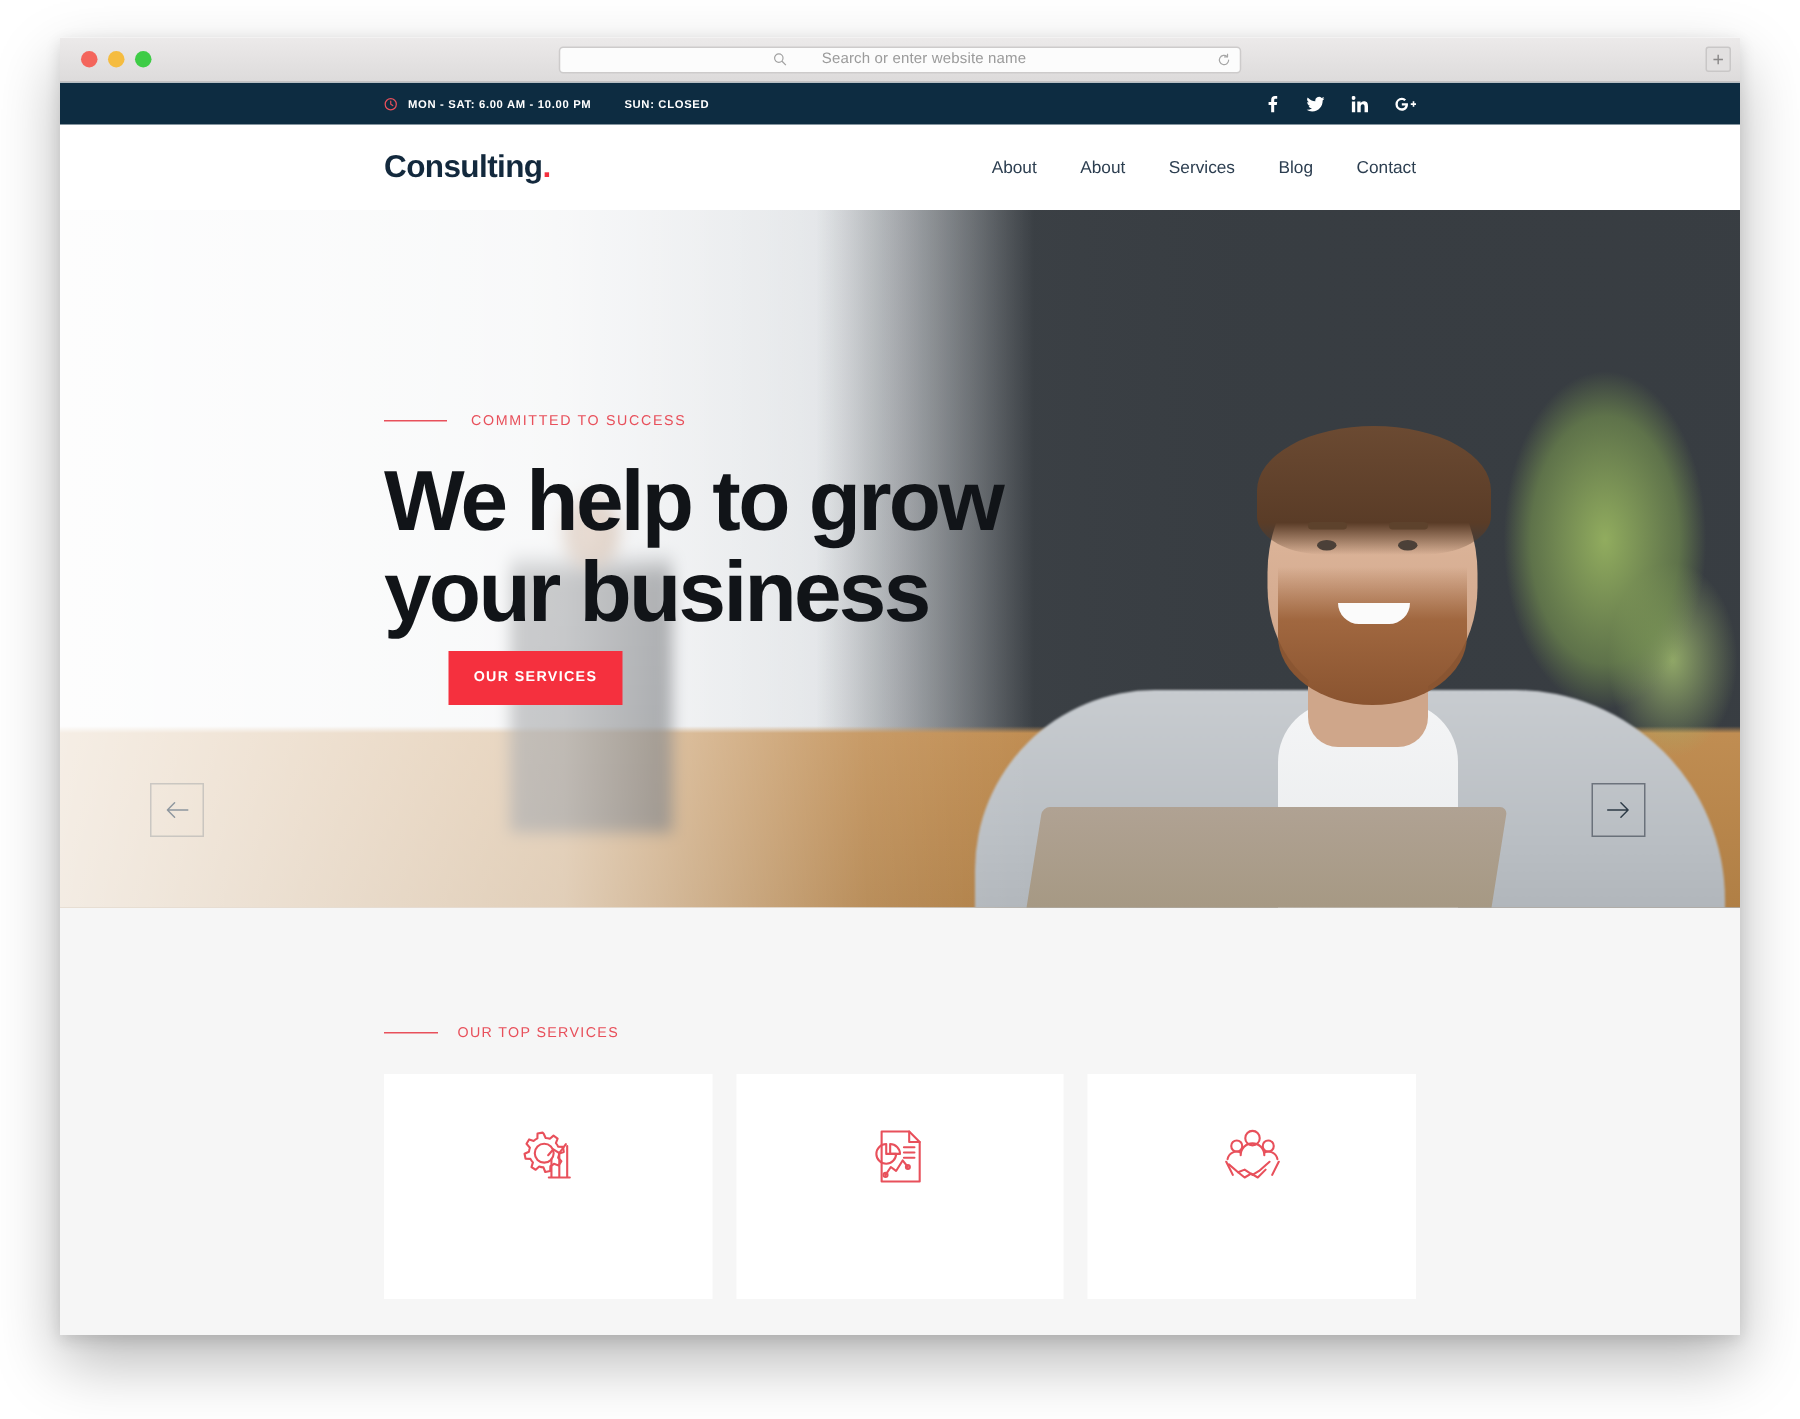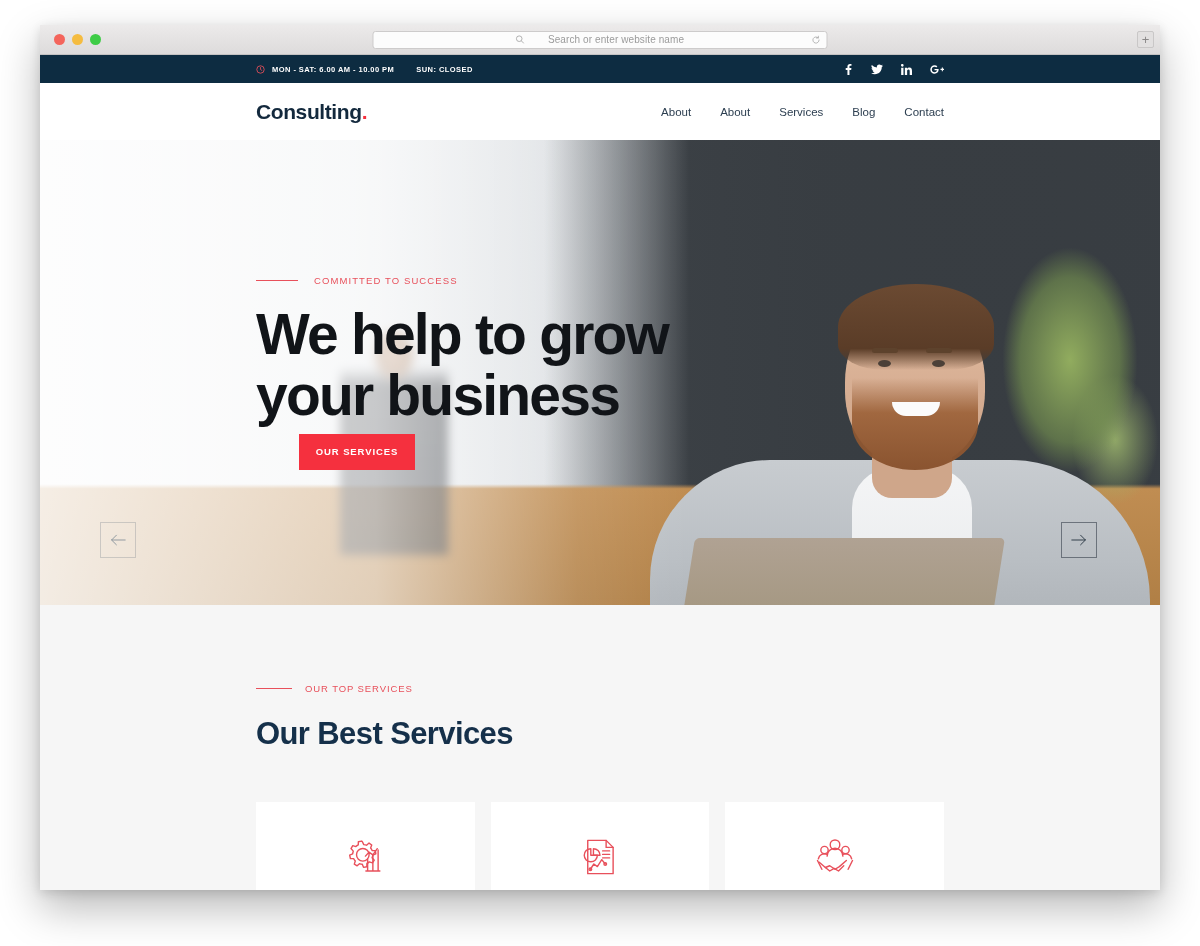--- a/index.html
+++ b/index.html
@@ -504,21 +504,20 @@
         <button class="btn-primary">OUR SERVICES</button>
       </div>
     </div>
 
     <div class="services">
       <div class="services-inner">
         <div class="sec-eyebrow">
           <span class="line"></span>
           <span class="txt">OUR TOP SERVICES</span>
         </div>
-        <h2 class="sec-title">Our Best Services</h2>
 
         <div class="cards">
           <div class="card">
             <span class="card-icon">
               <svg width="42" height="42" viewBox="0 0 48 48">
                 <g fill="none" stroke="#e8505b" stroke-width="1.6" stroke-linecap="round" stroke-linejoin="round">
                   <path d="M21 6.5l1.6 3.4a11.8 11.8 0 0 1 3.2.6l2.8-2.4 3.1 2.2-1.3 3.5c.7.8 1.3 1.7 1.7 2.7l3.7.2.6 3.8-3.5 1.3c-.1 1.1-.4 2.1-.8 3.1l2.5 2.7-2.1 3.2-3.6-1.2c-.8.7-1.7 1.3-2.7 1.8l-.1 3.7-3.8.7-1.4-3.5a12 12 0 0 1-3.2-.7l-2.7 2.5-3.2-2 1.1-3.6a11.9 11.9 0 0 1-1.9-2.7l-3.7-.1-.8-3.8 3.4-1.5c.1-1.1.3-2.1.7-3.1L8 14.3l2-3.3 3.6 1.1c.8-.8 1.7-1.4 2.7-1.9l.1-3.7 3.8-.7z"></path>
                   <circle cx="21.5" cy="21.5" r="7.2"></circle>
                   <path d="M27 40V26M33 40V21M39 40V16M25 40h16"></path>
                   <path d="M24.5 23l4-4.5 4.5 3 5-7"></path>

